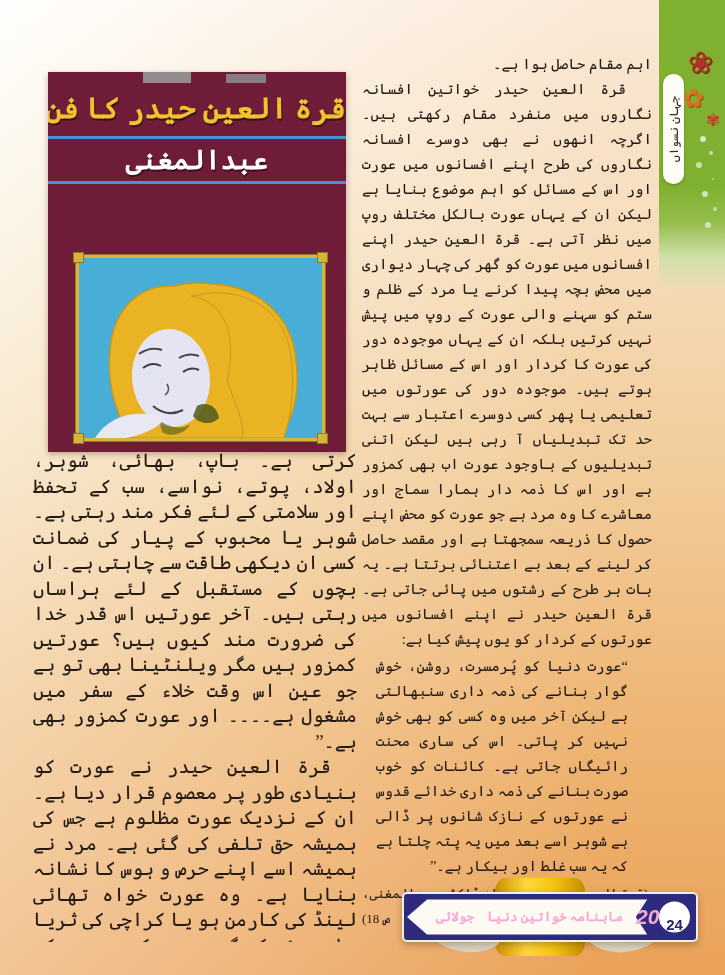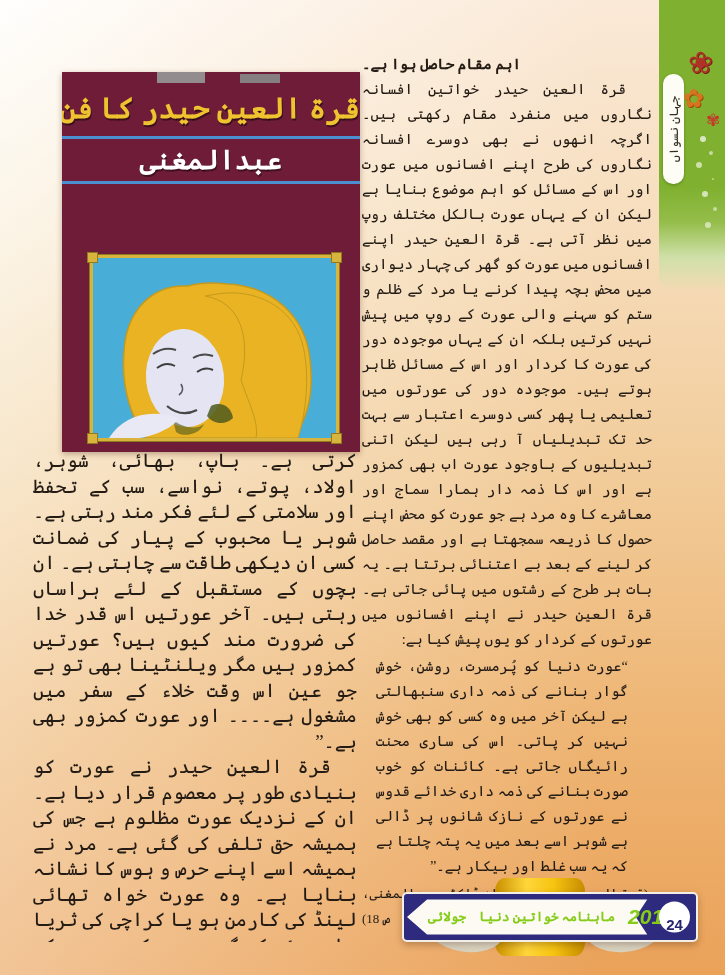--- a/index.html
+++ b/index.html
@@ -31,21 +31,21 @@
   .flower.f1{left:688px;top:48px;font-size:30px;color:#b03226;text-shadow:1px 1px 0 #7c1f16;}
   .flower.f2{left:683px;top:86px;font-size:25px;color:#d8731f;text-shadow:1px 1px 0 #9c4c0d;}
   .flower.f3{left:706px;top:112px;font-size:17px;color:#c23a2a;}
   .dots{position:absolute;left:700px;top:136px;width:6px;height:6px;border-radius:50%;
     background:rgba(255,255,255,.7);
     box-shadow:8px 14px 0 -1px rgba(255,255,255,.55), -4px 26px 0 0 rgba(255,255,255,.6),
       10px 40px 0 -2px rgba(255,255,255,.5), 2px 55px 0 0 rgba(255,255,255,.65),
       12px 70px 0 -1px rgba(255,255,255,.5), 5px 86px 0 0 rgba(255,255,255,.55);}
   
   .cover{
-    position:absolute;left:62px;top:72px;width:298px;height:380px;
+    position:absolute;left:48px;top:72px;width:298px;height:380px;
     background:#6e1c38;box-shadow:0 2px 6px rgba(80,40,20,.35);
   }
   .scan-patch{position:absolute;background:#9aa09e;opacity:.85;}
   .patch1{left:95px;top:0;width:48px;height:11px;}
   .patch2{left:178px;top:2px;width:40px;height:9px;background:#8a918f;}
   .cover-title{
     margin-top:10px;height:52px;line-height:52px;text-align:center;
     font-size:29px;font-weight:bold;color:#eec32f;direction:rtl;
     text-shadow:1px 2px 0 rgba(0,0,0,.45);white-space:nowrap;overflow:hidden;
   }
@@ -62,21 +62,21 @@
     border:3px solid #d9b43c;outline:1px solid #8f7a20;background:#48aed8;
   }
   .corner{position:absolute;width:9px;height:9px;background:#d9b43c;border:1px solid #8f7a20;}
   .c-tl{left:-6px;top:-6px;} .c-tr{right:-6px;top:-6px;}
   .c-bl{left:-6px;bottom:-6px;} .c-br{right:-6px;bottom:-6px;}
   
   .col{position:absolute;direction:rtl;text-align:justify;overflow:hidden;}
   .col p{margin:0;}
   .right-col{left:362px;top:52px;width:290px;height:886px;font-size:14.5px;line-height:25px;}
   .left-col{left:33px;top:448px;width:324px;height:494px;font-size:19px;line-height:25.5px;}
-  .first-line{text-align:left;font-weight:bold;}
+  .first-line{text-align:right;}
   .indent{text-indent:26px;font-family:Liberation Serif, serif;}
   .quote{margin:2px 24px 2px 14px !important;text-align:justify;}
   .citation{font-size:13px;direction:rtl;text-align:left;margin:2px 2px 4px 0 !important;}
   
   .scroll-gold{
     position:absolute;left:495px;top:878px;width:90px;height:78px;border-radius:10px/14px;
     background:linear-gradient(90deg,#c98f00,#ffd63a 35%,#f6c411 65%,#c68c00);
   }
   .wing{position:absolute;background:linear-gradient(#faf7ee,#d9d2bd);}
   .wing.left{left:428px;top:908px;width:76px;height:44px;border-radius:6px 0 50% 60%;transform:rotate(3deg);}
@@ -85,22 +85,22 @@
     position:absolute;left:402px;top:892px;width:292px;height:46px;
     background:#2e2b7f;border:2px solid #f2efe6;border-radius:5px;
     box-shadow:0 3px 7px rgba(60,30,10,.3);
   }
   .white-band{
     position:absolute;left:3px;top:3px;right:3px;bottom:3px;background:#fcfaf2;
     clip-path:polygon(0% 50%, 7% 6%, 84% 6%, 80% 50%, 84% 94%, 7% 94%);
   }
   .band-content{
     position:absolute;left:0;top:0;right:0;bottom:0;direction:ltr;
-    display:flex;align-items:center;gap:13px;padding-left:24px;
-    color:#84cc16;font-family:"Liberation Serif","DejaVu Serif",serif;
+    display:flex;align-items:center;gap:13px;padding-left:32px;
+    color:#f9a8d4;font-family:"Liberation Serif","DejaVu Serif",serif;
   }
   .band-month,.band-mag{font-size:13px;font-weight:bold;direction:rtl;white-space:nowrap;}
   .band-year{font-size:21px;font-weight:bold;font-style:italic;font-family:"Liberation Sans",sans-serif;}
   .page-circle{
     position:absolute;right:6px;top:50%;transform:translateY(-50%);
     width:31px;height:31px;border-radius:50%;background:#ffffff;
     display:flex;align-items:flex-end;justify-content:center;
     font-family:"Liberation Sans",sans-serif;font-size:15px;font-weight:bold;color:#26246f;
   }
 </style>

